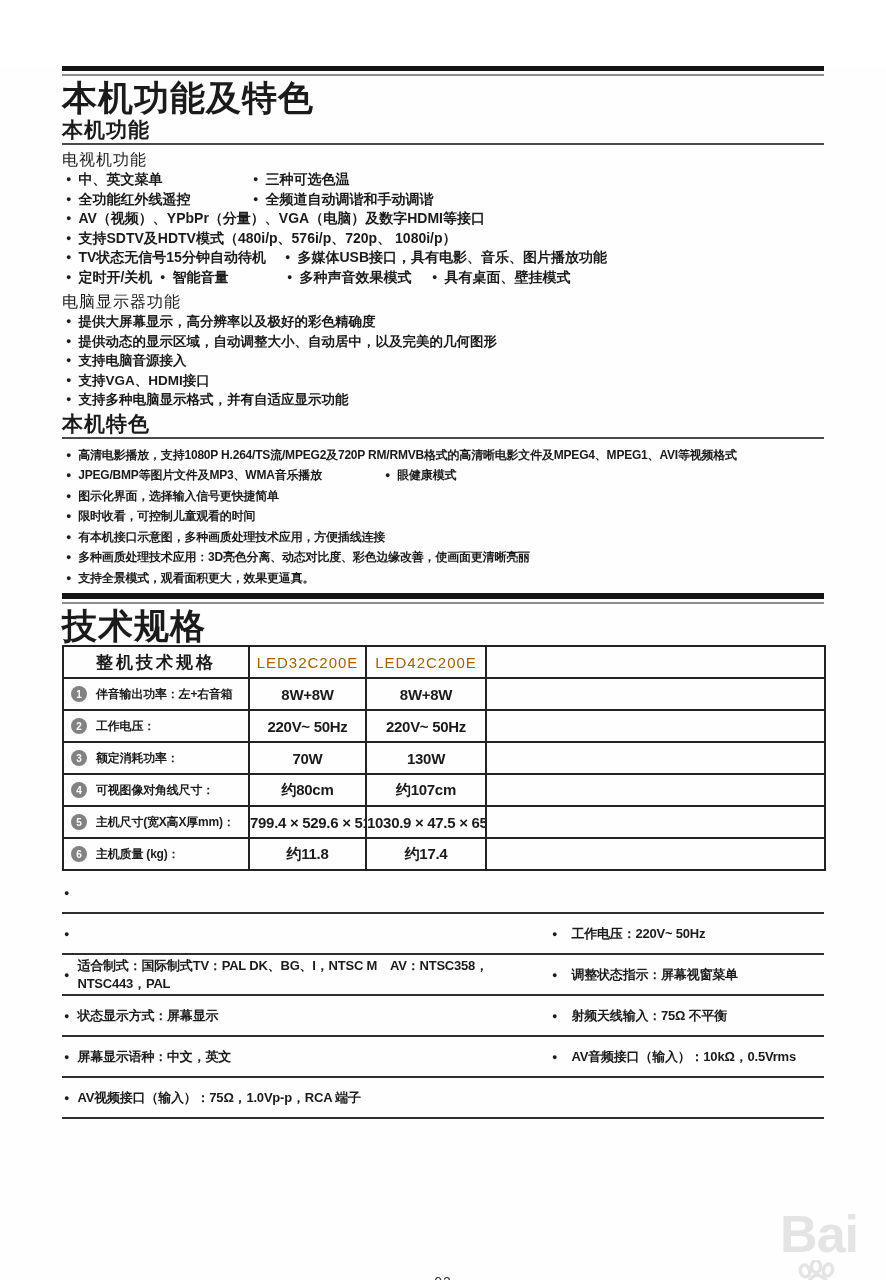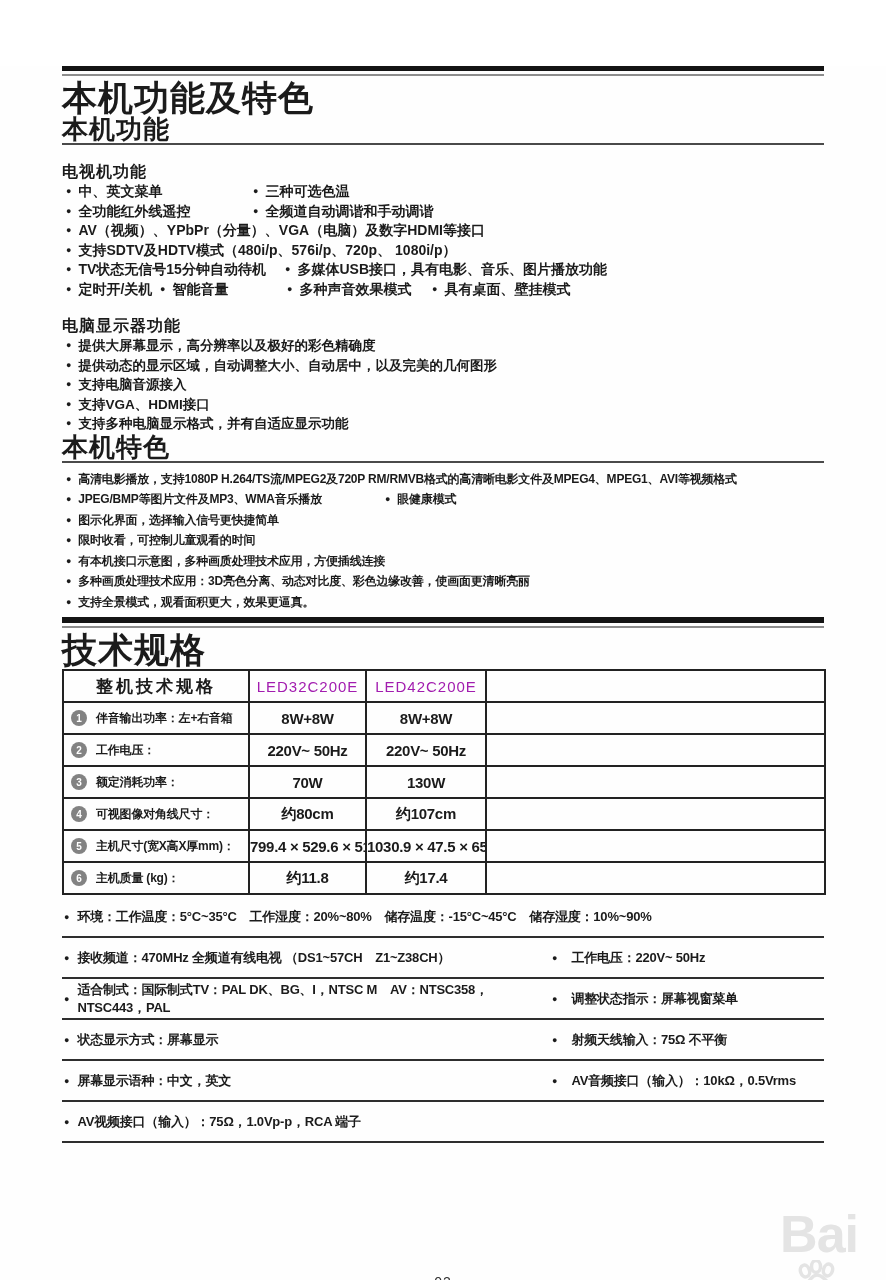--- a/index.html
+++ b/index.html
@@ -11,24 +11,24 @@
   .page{position:relative;width:886px;height:1280px;background:#fefefe;}
   .content{position:relative;margin:0 62px;width:762px;}
 
   
   .double-rule{height:3px;border-top:5px solid #141414;border-bottom:2px solid #8d8d8d;}
   .double-rule.top{margin-top:66px;}
   .double-rule.mid{margin-top:5px;border-top-width:6px;}
 
   
   .h1{font-size:35px;font-weight:700;line-height:32px;margin:6px 0 0 0;letter-spacing:1px;}
-  .h2{font-size:26px;font-weight:700;line-height:23px;margin:4px 0 0 0;
+  .h2{font-size:21px;font-weight:700;line-height:23px;margin:4px 0 0 0;
       border-bottom:2px solid #4a4a4a;padding-bottom:2px;letter-spacing:1px;}
   .h2.features{margin-top:2px;}
-  .h3{font-size:16px;font-weight:700;line-height:17px;margin:18px 0 2px 0;letter-spacing:1px;}
+  .h3{font-size:16px;font-weight:400;line-height:17px;margin:6px 0 2px 0;letter-spacing:1px;}
 
   
   .brow{display:flex;align-items:flex-start;padding-left:4px;line-height:19.5px;}
   .bitem{display:flex;align-items:flex-start;font-weight:700;font-size:14px;}
   .bul{font-size:9px;line-height:19.5px;margin-right:7px;flex-shrink:0;}
   #tv-rows .r0 .it0{width:187px;}
   #tv-rows .r1 .it0{width:187px;}
   #tv-rows .r4 .it0{width:219px;}
   #tv-rows .r5 .it0{width:94px;}
   #tv-rows .r5 .it1{width:127px;}
@@ -37,21 +37,21 @@
   #feature-rows{margin-top:6px;}
   #feature-rows .brow{line-height:20.5px;}
   #feature-rows .bitem{font-size:12px;letter-spacing:-0.2px;}
   #feature-rows .bul{line-height:20.5px;}
   #feature-rows .r1 .it0{width:319px;}
 
   
   table.spec{border-collapse:collapse;margin-top:3px;width:762px;table-layout:fixed;}
   table.spec td,table.spec th{border:2px solid #222;height:30px;padding:0;overflow:hidden;}
   col.c1{width:186px;}col.c2{width:117px;}col.c3{width:120px;}col.c4{width:339px;}
-  th.model{font-weight:400;font-size:15px;color:#a21caf;letter-spacing:1px;text-align:center;}
+  th.model{font-weight:400;font-size:15px;color:#a16207;letter-spacing:1px;text-align:center;}
   th.spec-head{font-size:17px;font-weight:700;letter-spacing:3px;text-align:center;margin-top:35px;}
   td.lbl{white-space:nowrap;}
   td.lbl .cellflex{display:flex;align-items:center;padding-left:7px;}
   .circ{width:16px;height:16px;border-radius:50%;background:#828282;color:#fff;
         font-size:10px;font-weight:700;display:inline-flex;align-items:center;
         justify-content:center;margin-right:9px;flex-shrink:0;}
   td.lbl .lbl-text{font-size:12px;font-weight:700;letter-spacing:-0.2px;}
   td.val{text-align:center;font-size:15px;font-weight:700;letter-spacing:-0.3px;white-space:nowrap;}
 
   
@@ -322,27 +322,25 @@
             <td class="val">约17.4</td>
             <td class="val"></td>
           </tr>
         </tbody>
     </table>
 
     <div id="spec-rows">
         <div class="spec-row">
           <div class="left">
             <span class="bul">●</span>
-            <span class="btext">环境：工作温度：5°C~35°C　工作湿度：20%~80%　储存温度：-15°C~45°C　储存湿度：10%~90%</span>
-          </div>
-        </div>
-        <div class="spec-row">
-          <div class="left">
-            <span class="bul">●</span>
-            <span class="btext">接收频道：470MHz 全频道有线电视 （DS1~57CH　Z1~Z38CH）</span>
+          </div>
+        </div>
+        <div class="spec-row">
+          <div class="left">
+            <span class="bul">●</span>
           </div>
           <div class="right">
             <span class="bul">●</span>
             <span class="btext">工作电压：220V~ 50Hz</span>
           </div>
         </div>
         <div class="spec-row">
           <div class="left">
             <span class="bul">●</span>
             <span class="btext">适合制式：国际制式TV：PAL DK、BG、I，NTSC M　AV：NTSC358，NTSC443，PAL</span>

